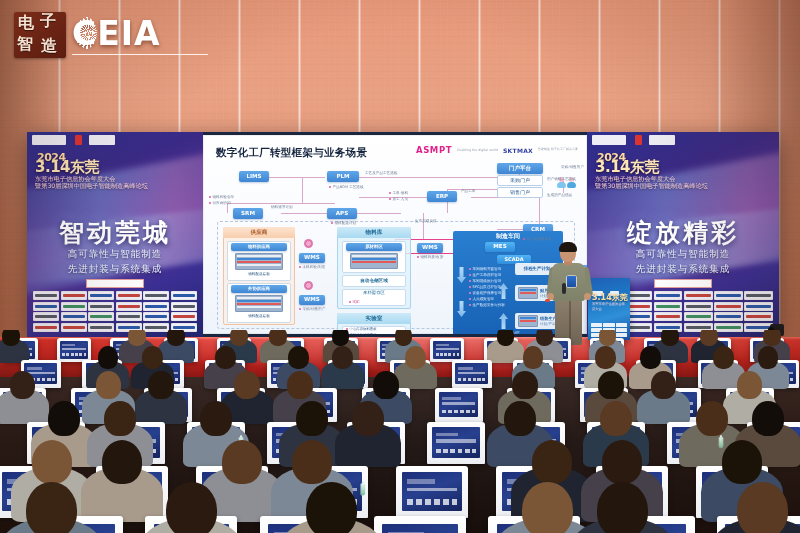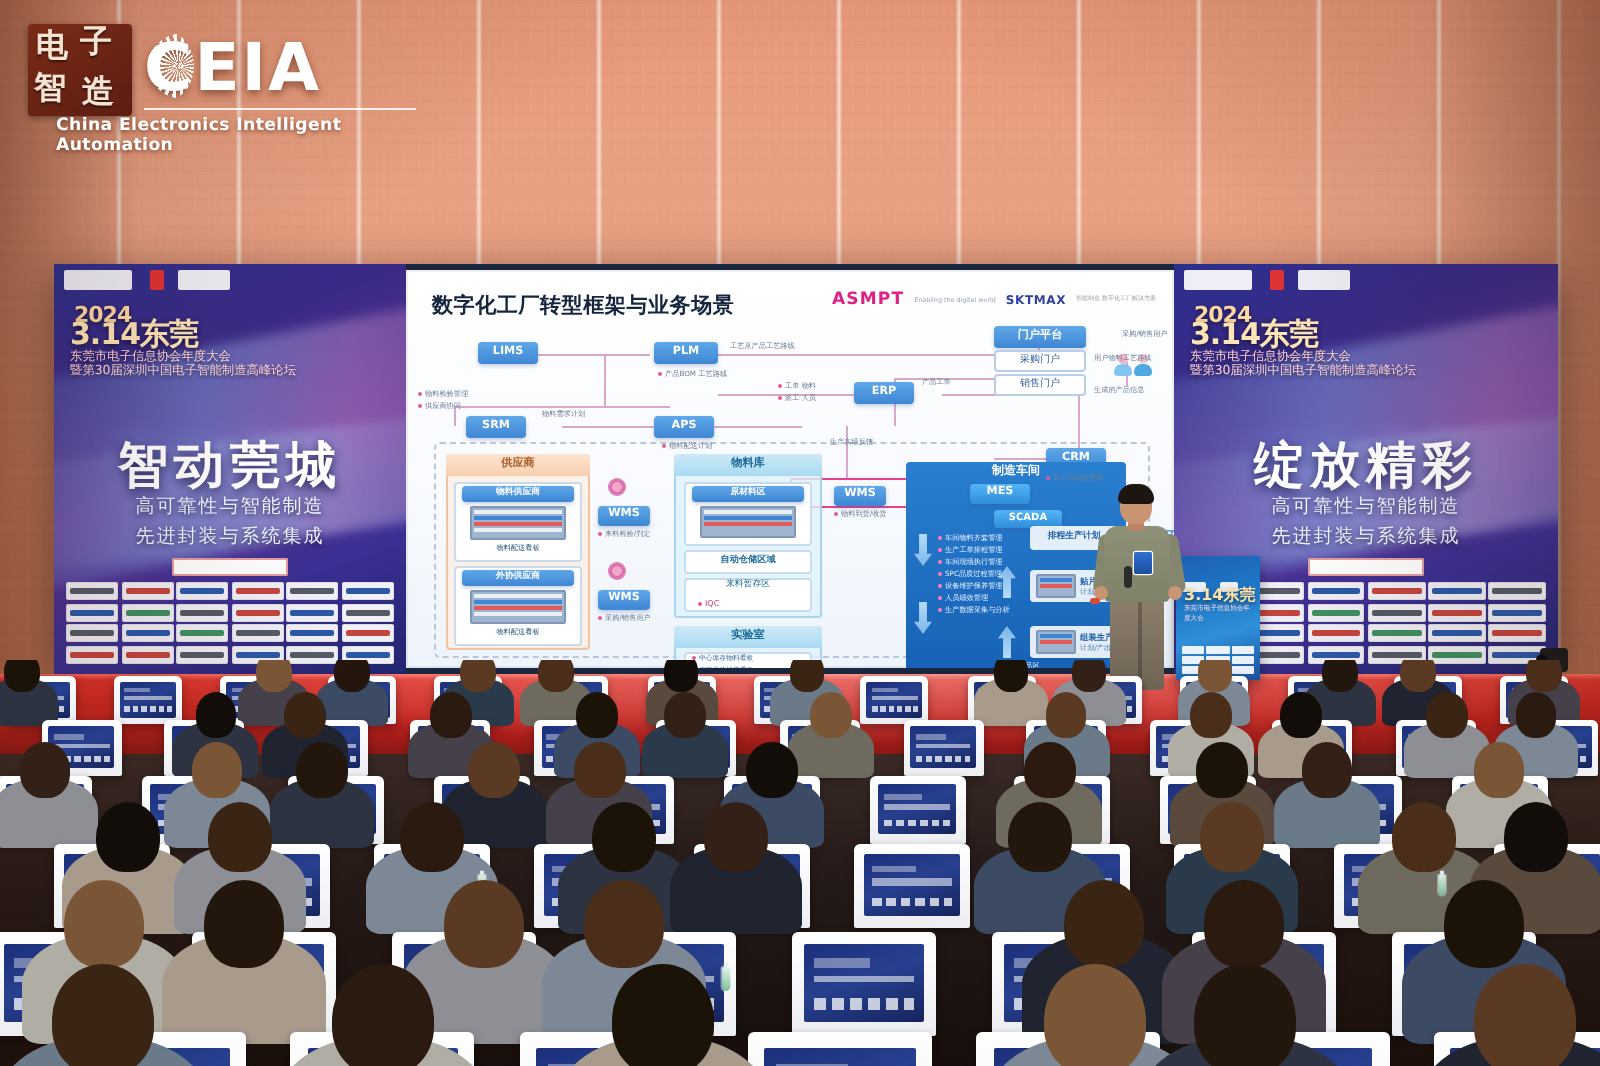--- a/index.html
+++ b/index.html
@@ -1121,16 +1121,15 @@
   <div class="wm">
     <div class="wm-seal">
       <span style="left:4px;top:3px">电</span>
       <span style="left:26px;top:1px">子</span>
       <span style="left:3px;top:24px">智</span>
       <span style="left:27px;top:26px">造</span>
     </div>
     <div class="wm-ceia">CEIA</div>
     <div class="wm-swirl"></div>
     <div class="wm-line"></div>
-    <div class="wm-sub">China Electronics Intelligent Automation</div>
   </div>
 
 </div>
 
 </body></html>

